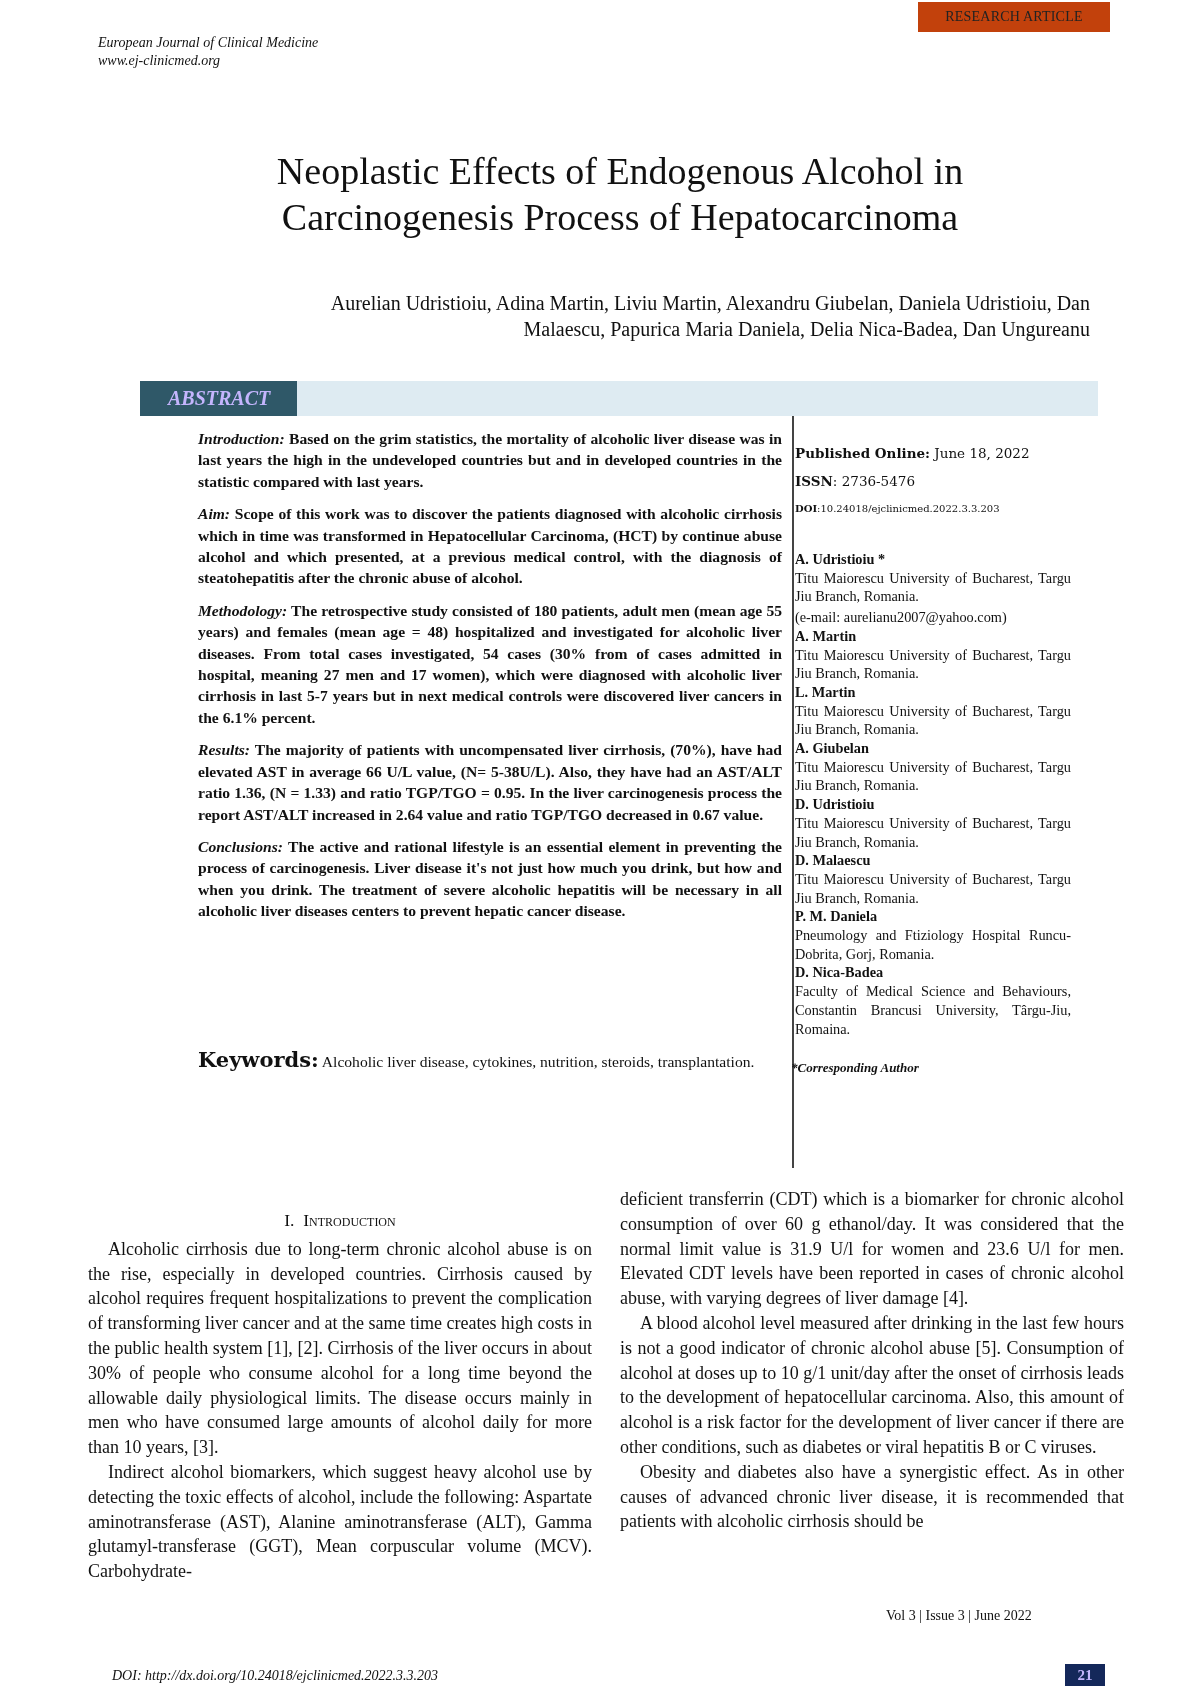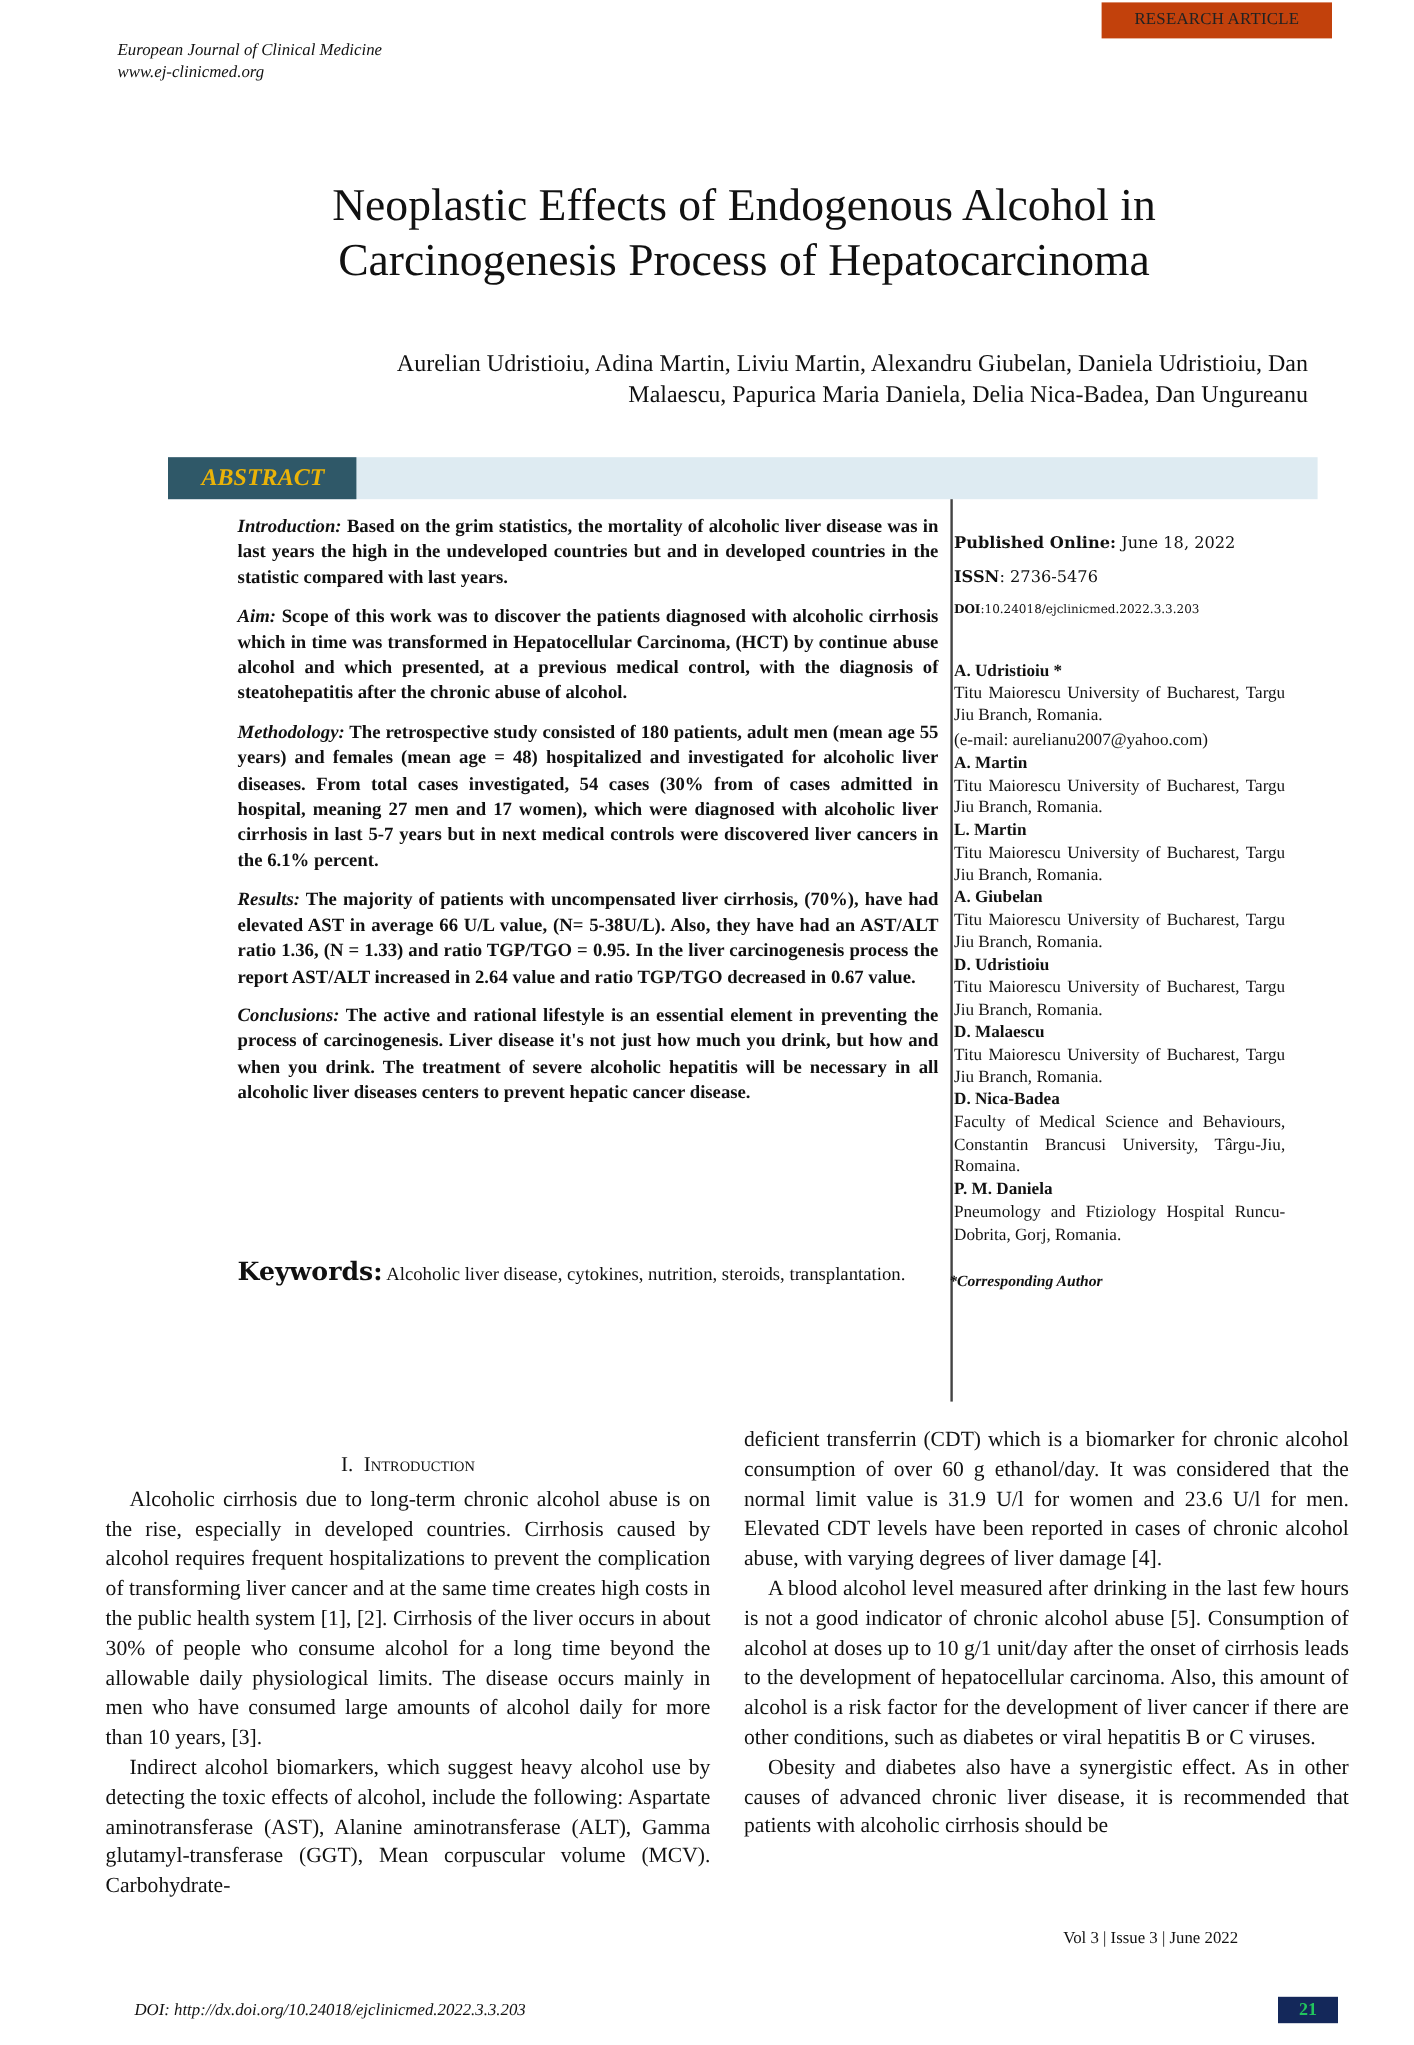--- a/index.html
+++ b/index.html
@@ -13,21 +13,21 @@
   .journal { position: absolute; left: 98px; top: 34px; font-style: italic; font-size: 14px; line-height: 18px; }
 
   .title { position: absolute; left: 150px; top: 148px; width: 940px; text-align: center;
            font-size: 38px; line-height: 46px; }
 
   .authors { position: absolute; left: 150px; top: 290px; width: 940px; text-align: right;
              font-size: 20px; line-height: 26px; }
 
   .abs-bar { position: absolute; left: 140px; top: 381px; width: 958px; height: 35px; background: #deebf2; }
   .abs-label { position: absolute; left: 140px; top: 381px; width: 157px; height: 35px; background: #2f5868;
-               color: #eab308; font-weight: bold; font-style: italic; font-size: 20px; line-height: 35px;
+               color: #c4b5fd; font-weight: bold; font-style: italic; font-size: 20px; line-height: 35px;
                padding-left: 28px; box-sizing: border-box; }
 
   .abs-body { position: absolute; left: 198px; top: 428px; width: 584px;
               font-size: 15.6px; line-height: 21.4px; font-weight: bold; text-align: justify; }
   .abs-body p { margin: 0 0 11px 0; }
   .abs-body .lbl { font-style: italic; }
 
   .keywords { position: absolute; left: 198px; top: 1049px; width: 584px; font-size: 15.6px;
               line-height: 22px; text-align: justify; }
   .keywords .kw-lbl { font-weight: bold; font-family: "DejaVu Serif", serif; font-size: 21px; }
@@ -47,22 +47,22 @@
   .col { position: absolute; width: 504px; font-size: 18px; line-height: 24.8px; text-align: justify; }
   .col p { margin: 0; }
   .col .ind { text-indent: 20px; }
   .col-left { left: 88px; top: 1208px; }
   .col-right { left: 620px; top: 1187px; }
   .sec-head { text-align: center; font-size: 17.5px; margin-bottom: 4px; }
   .sec-head .sc { font-variant: small-caps; }
 
   .footer-doi { position: absolute; left: 112px; top: 1668px; font-style: italic; font-size: 14px; }
   .footer-vol { position: absolute; left: 886px; top: 1608px; font-size: 14px; }
-  .page-num { position: absolute; left: 1065px; top: 1664px; width: 50px; height: 22px; background: #14285a;
-              color: #22c55e; font-size: 15px; font-weight: bold; text-align: center; line-height: 22px; }
+  .page-num { position: absolute; left: 1065px; top: 1664px; width: 40px; height: 22px; background: #14285a;
+              color: #c4b5fd; font-size: 15px; font-weight: bold; text-align: center; line-height: 22px; }
 </style>
 </head>
 <body>
 
 <div class="badge">RESEARCH ARTICLE</div>
 
 <div class="journal">
   <div>European Journal of Clinical Medicine</div>
   <div>www.ej-clinicmed.org</div>
 </div>
@@ -119,26 +119,26 @@
     </div>
     <div>
       <div class="aff-name">D. Udristioiu</div>
       <div class="aff-text">Titu Maiorescu University of Bucharest, Targu Jiu Branch, Romania.</div>
     </div>
     <div>
       <div class="aff-name">D. Malaescu</div>
       <div class="aff-text">Titu Maiorescu University of Bucharest, Targu Jiu Branch, Romania.</div>
     </div>
     <div>
+      <div class="aff-name">P. M. Daniela</div>
+      <div class="aff-text">Pneumology and Ftiziology Hospital Runcu-Dobrita, Gorj, Romania.</div>
+    </div>
+    <div>
       <div class="aff-name">D. Nica-Badea</div>
       <div class="aff-text">Faculty of Medical Science and Behaviours, Constantin Brancusi University, Târgu-Jiu, Romaina.</div>
-    </div>
-    <div>
-      <div class="aff-name">P. M. Daniela</div>
-      <div class="aff-text">Pneumology and Ftiziology Hospital Runcu-Dobrita, Gorj, Romania.</div>
     </div>
   </div>
   <div class="corr">*Corresponding Author</div>
 </div>
 
 <div class="col col-left">
   <div class="sec-head">
     <span>I.</span>&nbsp;&nbsp;<span class="sc">Introduction</span>
   </div>
   <p class="ind">Alcoholic cirrhosis due to long-term chronic alcohol abuse is on the rise, especially in developed countries. Cirrhosis caused by alcohol requires frequent hospitalizations to prevent the complication of transforming liver cancer and at the same time creates high costs in the public health system [1], [2]. Cirrhosis of the liver occurs in about 30% of people who consume alcohol for a long time beyond the allowable daily physiological limits. The disease occurs mainly in men who have consumed large amounts of alcohol daily for more than 10 years, [3].</p>

